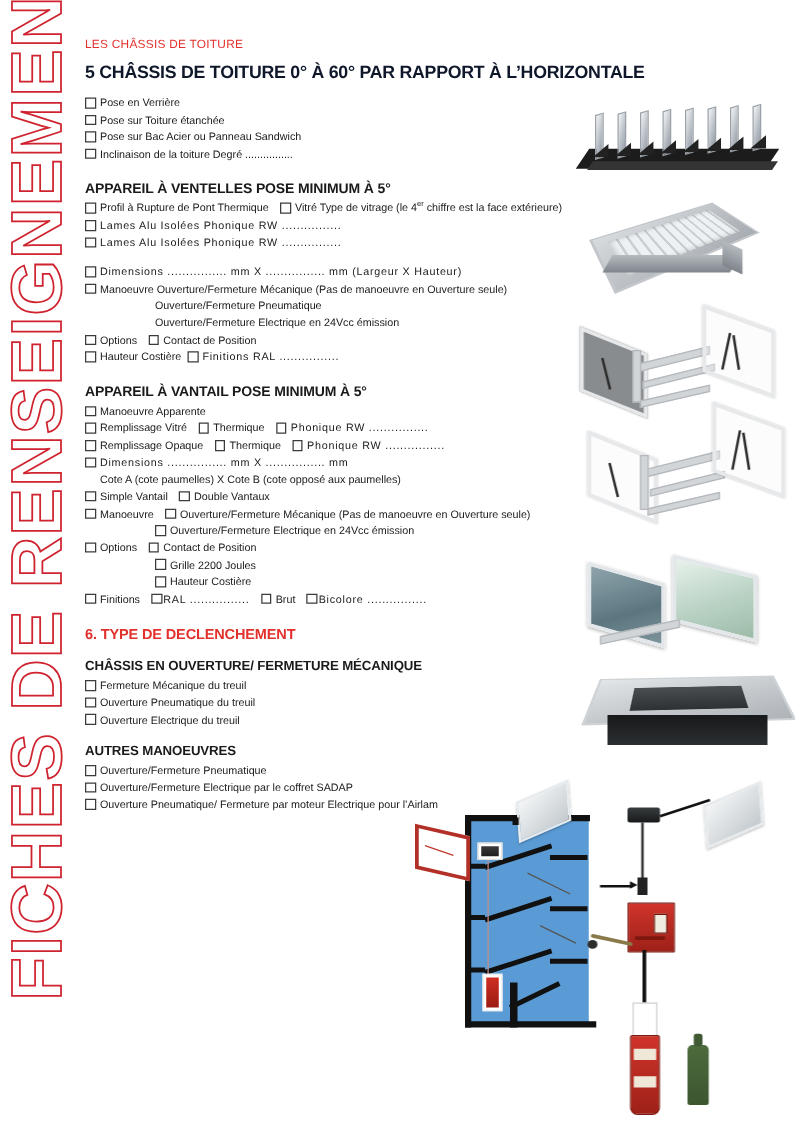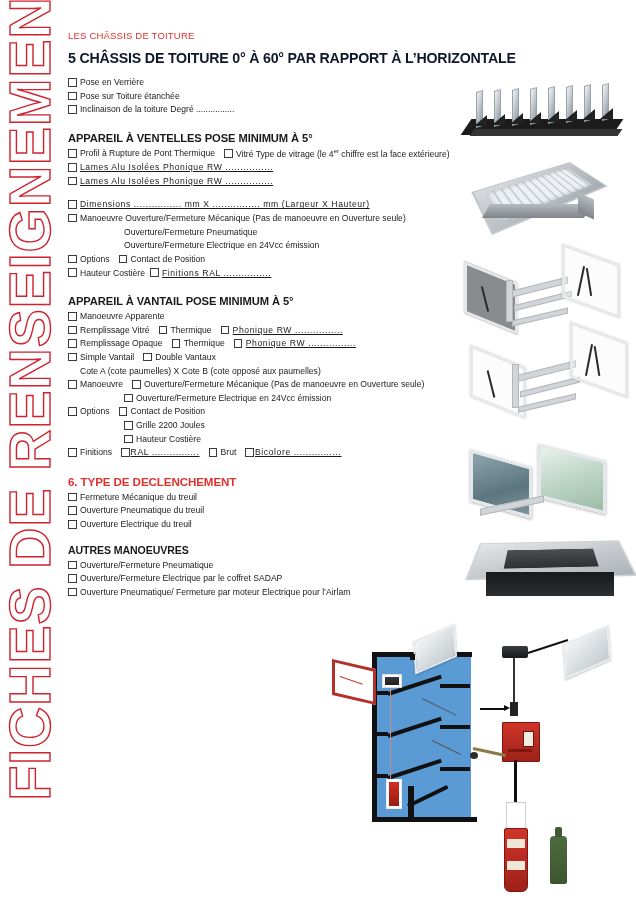--- a/index.html
+++ b/index.html
@@ -44,21 +44,21 @@
   .row.indent2{padding-left:56px;}
   .row.note{padding-left:12px;}
   .gap{margin-top:11px;}
 
   .cb{display:inline-block;width:6.6px;height:6.6px;border:1px solid #3b3b3b;
       background:#fff;margin-right:3.4px;flex:0 0 auto;}
   .cb.tight{margin-right:1px;}
   .lbl{white-space:nowrap;}
   .sp{display:inline-block;width:9px;flex:0 0 auto;}
   .sp.sm{width:5px;}
-  .dots{letter-spacing:.6px;text-decoration:underline;}
+  .dots{letter-spacing:.6px;}
   sup{font-size:6px;vertical-align:super;}
 
   
   .photo{position:absolute;}
 
   
   .ph1{left:462px;top:85px;width:168px;height:62px;}
   .ph1 .base{position:absolute;left:4px;top:34px;width:152px;height:16px;
              background:#1c1c1c;transform:skewX(-34deg);}
   .ph1 .base2{position:absolute;left:10px;top:44px;width:148px;height:7px;
@@ -139,20 +139,24 @@
     <div class="row">
       <span class="cb"></span>
       <span class="lbl">Pose en Verrière</span>
     </div>
     <div class="row">
       <span class="cb"></span>
       <span class="lbl">Pose sur Toiture étanchée</span>
     </div>
     <div class="row">
       <span class="cb"></span>
+      <span class="lbl">Pose sur Bac Acier ou Panneau Sandwich</span>
+    </div>
+    <div class="row">
+      <span class="cb"></span>
       <span class="lbl">Inclinaison de la toiture Degré ................</span>
     </div>
   </div>
 
   <div class="sechead">APPAREIL À VENTELLES POSE MINIMUM À 5°</div>
 
   <div class="row">
     <span class="cb"></span>
     <span class="lbl">Profil à Rupture de Pont Thermique</span>
     <span class="sp"></span>
@@ -224,32 +228,36 @@
     <span class="sp"></span>
     <span class="cb"></span>
     <span class="lbl">Thermique</span>
     <span class="sp"></span>
     <span class="cb"></span>
     <span class="lbl dots">Phonique RW ................</span>
   </div>
 
   <div class="row">
     <span class="cb"></span>
-    <span class="lbl">Simple Vantail</span>
-    <span class="sp"></span>
-    <span class="cb"></span>
-    <span class="lbl">Double Vantaux</span>
-  </div>
-
+    <span class="lbl dots">Dimensions ................ mm X ................ mm</span>
+  </div>
   <div class="row note">
     <span class="lbl">Cote A (cote paumelles) X Cote B (cote opposé aux paumelles)</span>
   </div>
 
   <div class="row">
     <span class="cb"></span>
+    <span class="lbl">Simple Vantail</span>
+    <span class="sp"></span>
+    <span class="cb"></span>
+    <span class="lbl">Double Vantaux</span>
+  </div>
+
+  <div class="row">
+    <span class="cb"></span>
     <span class="lbl">Manoeuvre</span>
     <span class="sp"></span>
     <span class="cb"></span>
     <span class="lbl">Ouverture/Fermeture Mécanique (Pas de manoeuvre en Ouverture seule)</span>
   </div>
   <div class="row indent2">
     <span class="cb"></span>
     <span class="lbl">Ouverture/Fermeture Electrique en 24Vcc émission</span>
   </div>
 
@@ -278,20 +286,21 @@
     <span class="sp"></span>
     <span class="cb"></span>
     <span class="lbl">Brut</span>
     <span class="sp"></span>
     <span class="cb tight"></span>
     <span class="lbl dots">Bicolore ................</span>
   </div>
 
   <div class="sechead red">6. TYPE DE DECLENCHEMENT</div>
 
+  <div class="sechead sub">CHÂSSIS EN OUVERTURE/ FERMETURE MÉCANIQUE</div>
   <div class="row">
     <span class="cb"></span>
     <span class="lbl">Fermeture Mécanique du treuil</span>
   </div>
   <div class="row">
     <span class="cb"></span>
     <span class="lbl">Ouverture Pneumatique du treuil</span>
   </div>
   <div class="row">
     <span class="cb"></span>

